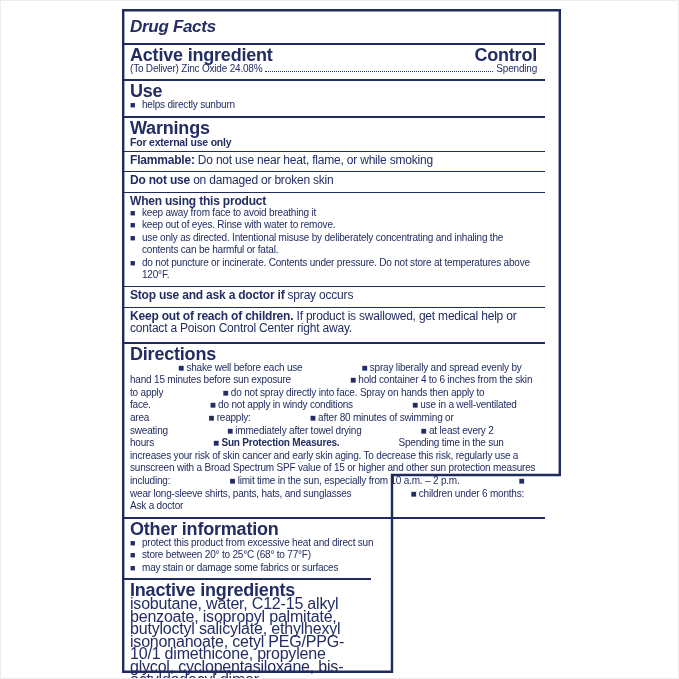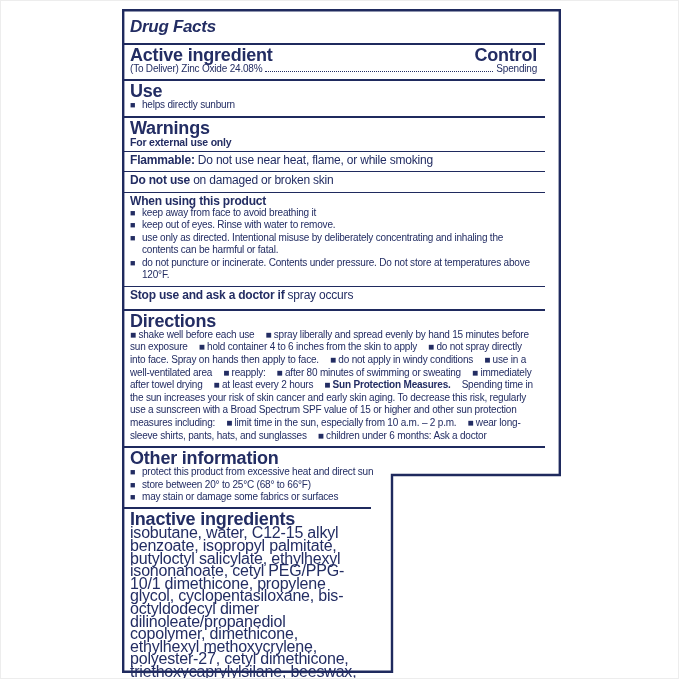--- a/index.html
+++ b/index.html
@@ -20,21 +20,21 @@
   .body, .page { font-size:10px; }
   .txt { font-size:12px; line-height:12.4px; letter-spacing:-0.2px; }
   b { font-weight:bold; }
   .bold { font-weight:bold; }
   .hrow { display:flex; justify-content:space-between; align-items:baseline; }
   .vrow { display:flex; align-items:baseline; font-size:10px; line-height:12.4px; letter-spacing:-0.2px; }
   .leader { flex:1; border-bottom:1.6px dotted var(--navy); margin:0 3px 2px 3px; min-width:20px; }
   .blist .li { position:relative; padding-left:12px; font-size:10px; line-height:12.4px; letter-spacing:-0.2px; }
   .sq { position:absolute; left:0; top:0; font-size:9px; line-height:12.4px; }
   .segs { font-size:10px; line-height:12.6px; letter-spacing:-0.2px; }
-  .seg { margin-right:11px; }
+  .seg { margin-right:11px;margin-left:48px; }
   .seg.bold { font-weight:bold;text-align:right; }
   .narrow { width:249px; box-sizing:border-box; }
   .qsec { margin-top:auto; padding:3px 0 6px 0; }
   .inactive-text { font-size:16px; line-height:12.6px; letter-spacing:-0.2px; }
   .subhead { font-size:10.5px; line-height:13px; letter-spacing:-0.2px; }
 </style>
 </head>
 <body>
 
 <div class="page">
@@ -106,39 +106,42 @@
               <div class="li">
                 <span class="sq">■</span><span>do not puncture or incinerate.  Contents under pressure.  Do not store at temperatures above 120°F.</span>
               </div>
             </div>
         </div>
 
         <div class="wrow">
           <div class="pad txt"><b>Stop use and ask a doctor if</b><span> spray occurs</span></div>
         </div>
 
+        <div class="wrow">
+          <div class="pad txt"><b>Keep out of reach of children.</b><span> If product is swallowed, get medical help or contact a Poison Control Center right away.</span></div>
+        </div>
       </div>
 
       <div class="sec rule">
         <div class="pad h2">Directions</div>
         <div class="pad segs">
           
         <span class="seg">■ shake well before each use</span><span class="seg">■ spray liberally and spread evenly by hand 15 minutes before sun exposure</span><span class="seg">■ hold container 4 to 6 inches from the skin to apply</span><span class="seg">■ do not spray directly into face. Spray on hands then apply to face.</span><span class="seg">■ do not apply in windy conditions</span><span class="seg">■ use in a well-ventilated area</span><span class="seg">■ reapply:</span><span class="seg">■ after 80 minutes of swimming or sweating</span><span class="seg">■ immediately after towel drying</span><span class="seg">■ at least every 2 hours</span><span class="seg bold">■ Sun Protection Measures.</span><span class="seg">Spending time in the sun increases your risk of skin cancer and early skin aging. To decrease this risk, regularly use a sunscreen with a Broad Spectrum SPF value of 15 or higher and other sun protection measures including:</span><span class="seg">■ limit time in the sun, especially from 10 a.m. – 2 p.m.</span><span class="seg">■ wear long-sleeve shirts, pants, hats, and sunglasses</span><span class="seg">■ children under 6 months: Ask a doctor</span></div>
       </div>
 
       <div class="sec rule">
         <div class="pad h2">Other information</div>
         <div class="pad blist">
 
             <div class="li">
               <span class="sq">■</span><span>protect this product from excessive heat and direct sun</span>
             </div>
 
             <div class="li">
-              <span class="sq">■</span><span>store between 20° to 25°C (68° to 66°F)</span>
+              <span class="sq">■</span><span>store between 20° to 25°C (68° to 77°F)</span>
             </div>
 
             <div class="li">
               <span class="sq">■</span><span>may stain or damage some fabrics or surfaces</span>
             </div>
           </div>
       </div>
 
       <div class="sec rule narrow">
         <div class="pad h2">Inactive ingredients</div>

